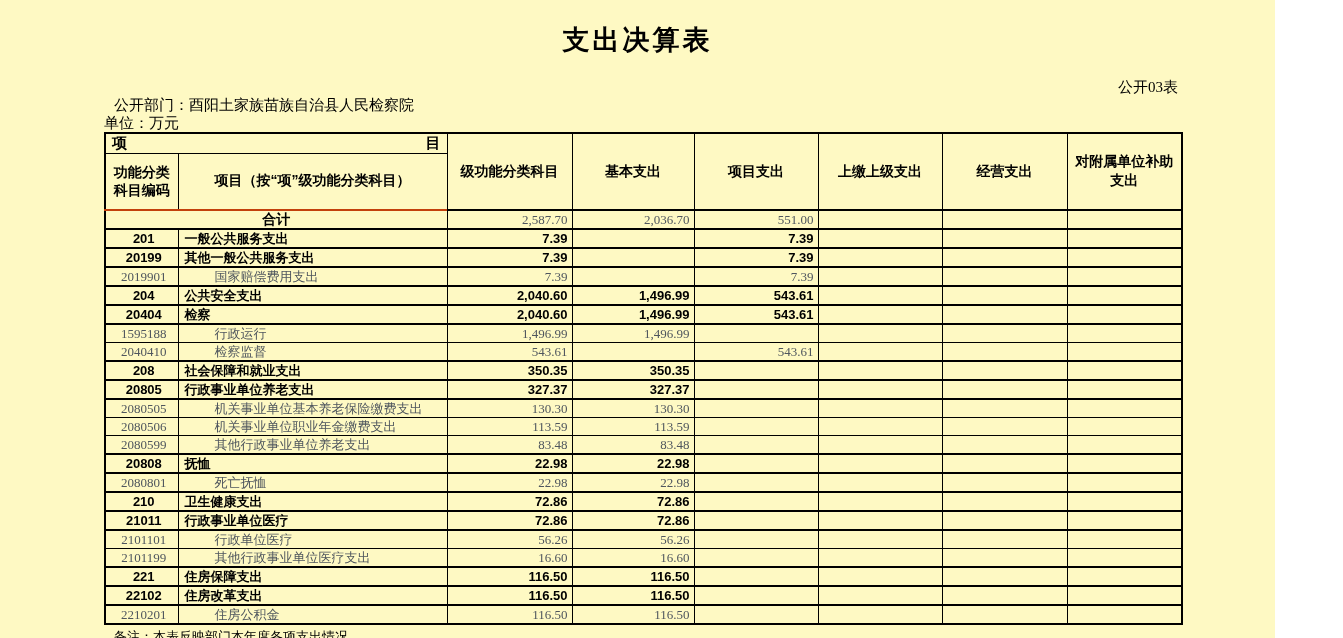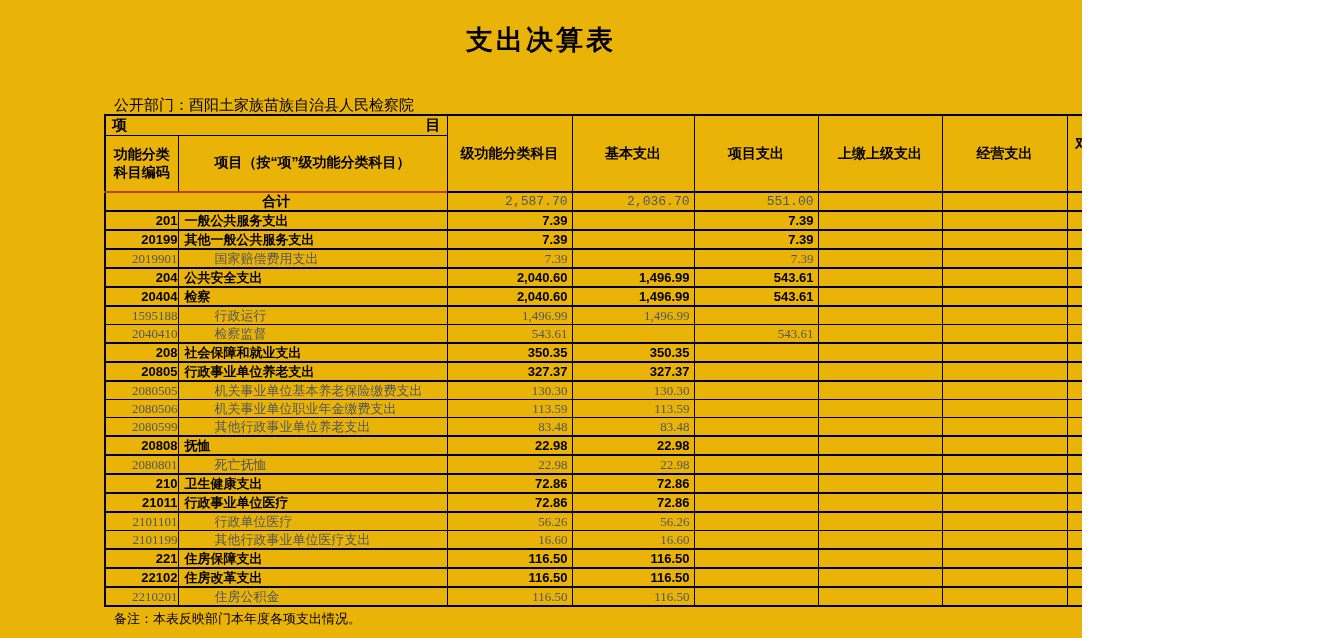--- a/index.html
+++ b/index.html
@@ -1,34 +1,34 @@
 <!DOCTYPE html>
 <html><head>
 <meta charset="utf-8">
 <style>
   html,body{margin:0;padding:0;background:#fff;}
   body{
     width:1343px;height:638px;
     font-family:"Liberation Serif","DejaVu Serif",serif;
     color:#000;
   }
-  .page{position:relative;width:1082px;height:638px;overflow:hidden;background:#eab308;}
+  .page{position:relative;width:1275px;height:638px;overflow:hidden;background:#fef9c3;}
   .content{width:1077px;margin-left:104px;}
   .title{
     margin:0;padding-top:24px;
     text-align:center;
     font-family:"Liberation Sans","DejaVu Sans",sans-serif;
     font-weight:bold;font-size:27px;letter-spacing:3px;line-height:33px;
   }
   .table-no{
     margin-top:22px;text-align:right;font-size:15px;line-height:17px;padding-right:3px;
   }
   .meta-line{
     display:flex;justify-content:space-between;
-    font-size:15px;line-height:18px;
+    font-size:15px;line-height:18px;flex-direction:column;
   }
   .dept{padding-left:10px;}
   .unit{padding-right:3px;}
   table{
     border-collapse:collapse;table-layout:fixed;
     width:1077px;border:2px solid #000;
   }
   th,td{
     border:1px solid #000;padding:0;overflow:hidden;white-space:nowrap;
   }
@@ -37,36 +37,36 @@
     font-weight:bold;font-size:14px;vertical-align:middle;
   }
   .hr1{height:18px;}
   .hr2{height:56px;}
   .hr2 th{border-bottom:2px solid #c2410c;}
   .item-group-inner{display:flex;justify-content:space-between;padding:0 6px;font-size:15px;}
   th.colhead{white-space:normal;line-height:19px;padding:0 5px;border-bottom:2px solid #000;}
   th.code-header{white-space:normal;line-height:18px;padding:0 4px;}
   tbody tr{height:17px;padding-left:24px;}
   tbody td{font-size:13px;line-height:17px;}
-  td.code{text-align:right;padding-left:4px;}
+  td.code{text-align:center;padding-left:4px;}
   td.name{text-align:left;padding-left:6px;}
   td.num{text-align:right;padding-right:4px;}
   tr.bold td{
     font-family:"Liberation Sans","DejaVu Sans",sans-serif;
     font-weight:bold;
     border-top-width:2px;border-bottom-width:2px;
   }
   tr.detail td{color:#4f565e;}
   tr.detail td.name{padding-left:36px;}
   tr.total td.total-label{
     text-align:center;font-weight:bold;
     font-family:"Liberation Sans","DejaVu Sans",sans-serif;
     font-size:14px;
   }
-  tr.total td.num{color:#4f565e;font-family:Liberation Mono, monospace;}
+  tr.total td.num{color:#4f565e;}
   .note{
     margin-top:4px;padding-left:10px;
     font-size:13px;line-height:16px;
   }
 </style>
 </head>
 <body>
 
 <div class="page">
   <h1 class="title">支出决算表</h1>

